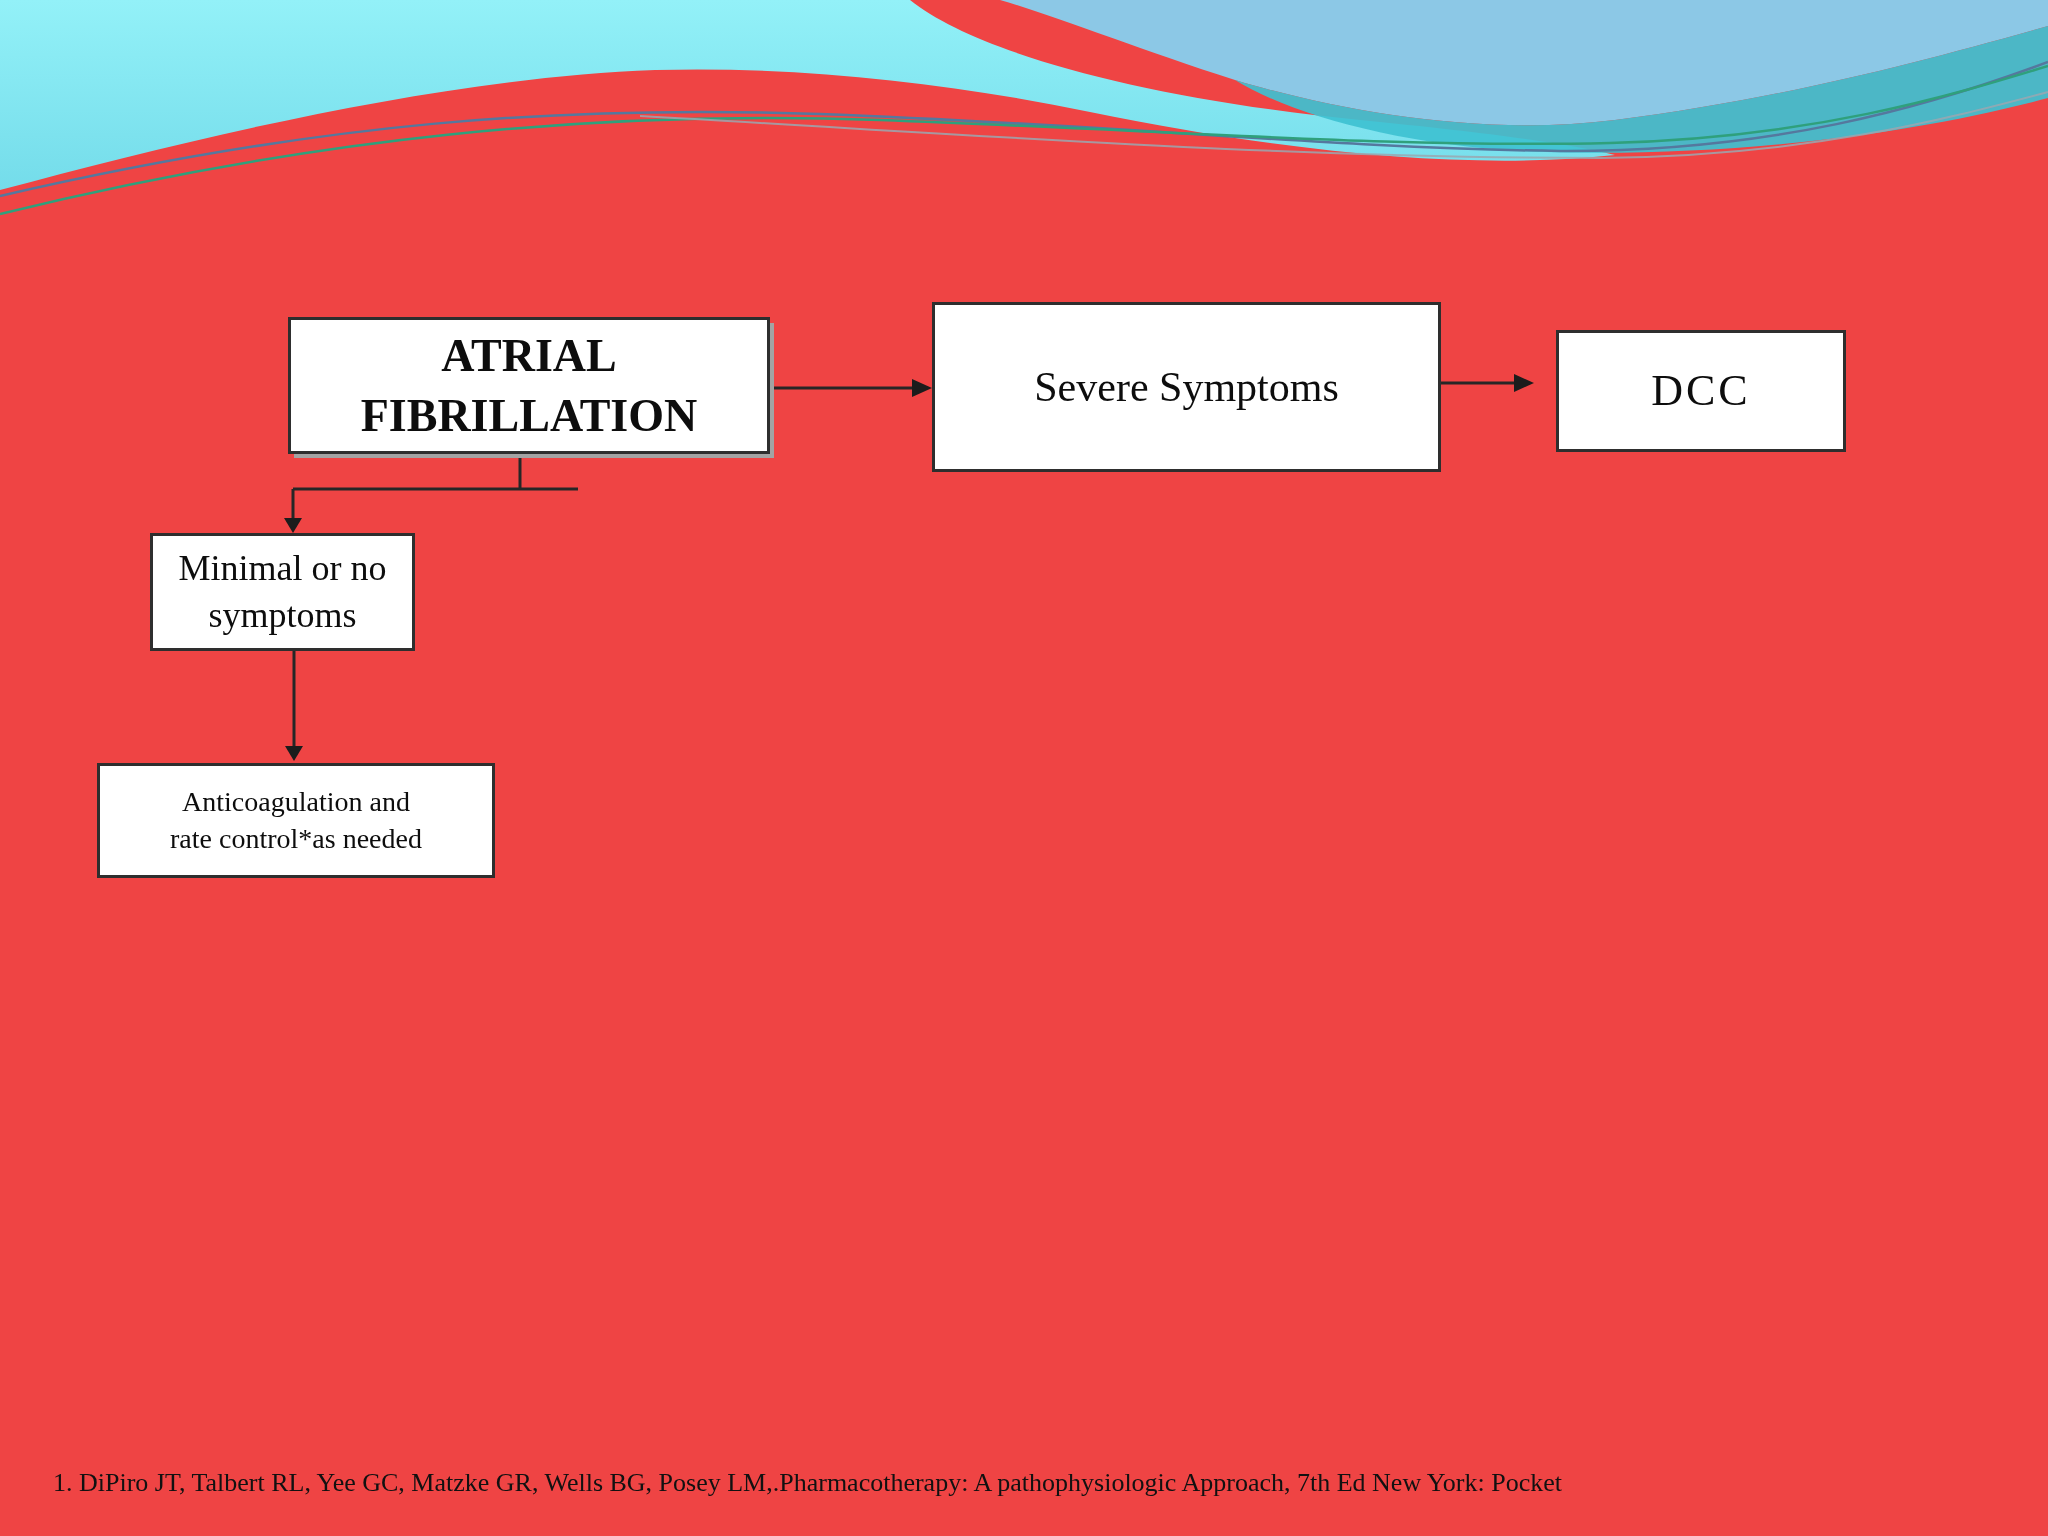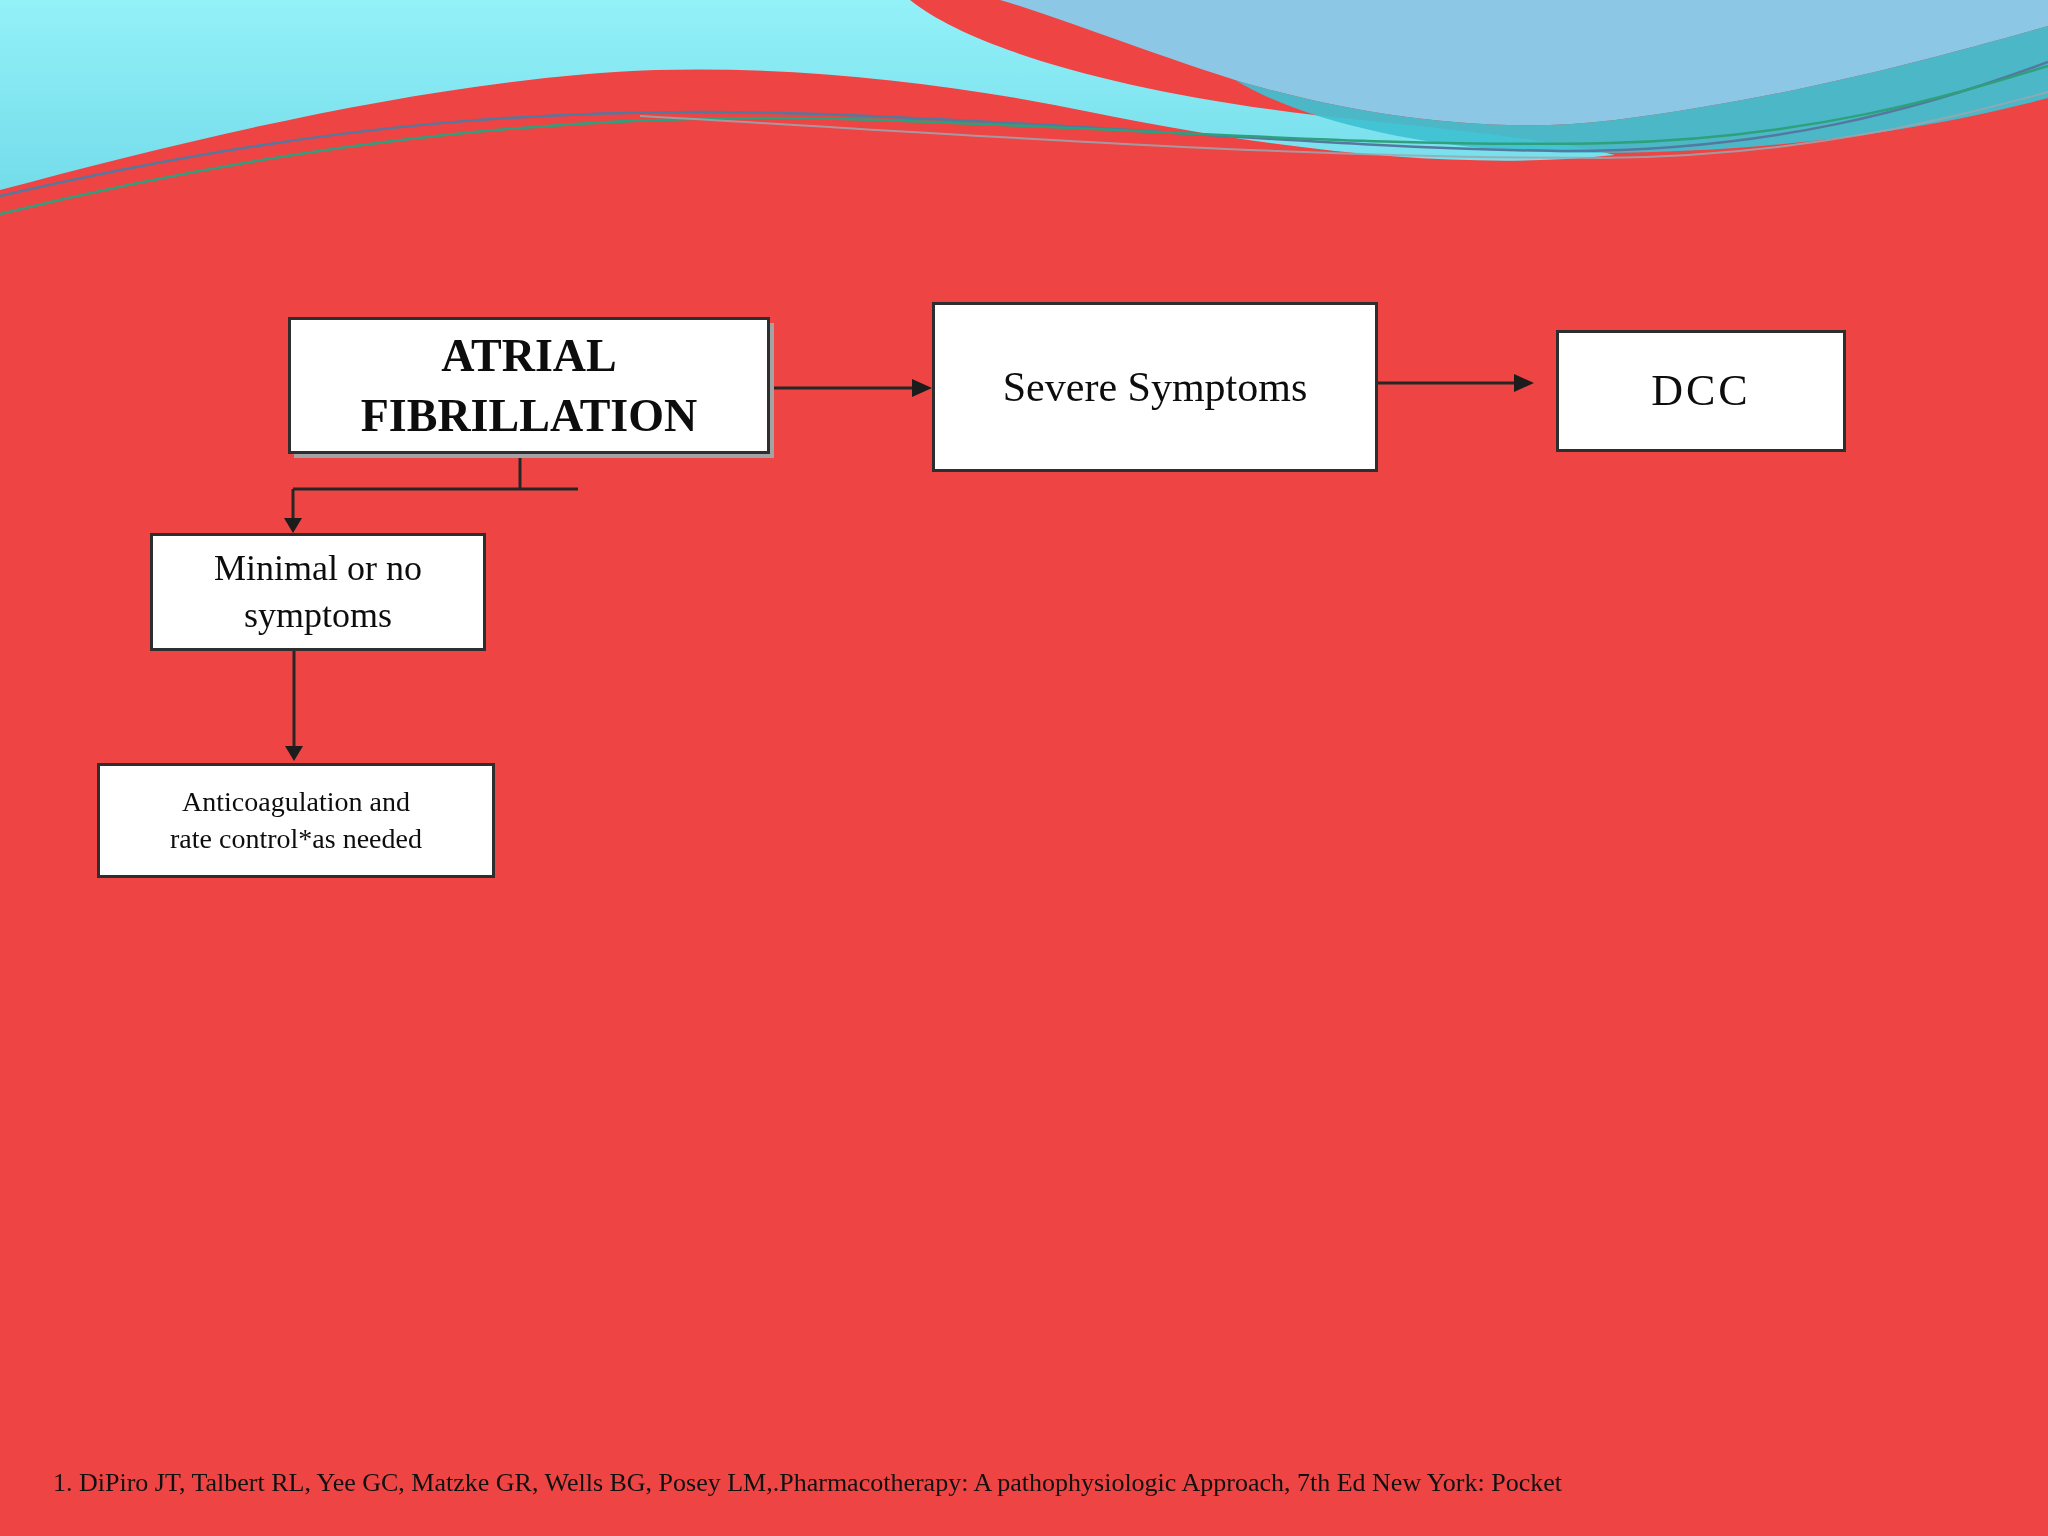--- a/index.html
+++ b/index.html
@@ -36,29 +36,29 @@
     color: #0d0d0d;
     box-sizing: border-box;
   }
   .node .label { white-space: pre-line; line-height: 1.3; }
   .node-af {
     left: 288px; top: 317px; width: 482px; height: 137px;
     font-size: 46px; font-weight: bold;
     box-shadow: 5px 5px 0 -1px #a3a3a3;
   }
   .node-severe {
-    left: 932px; top: 302px; width: 446px; height: 170px;
+    left: 932px; top: 302px; width: 509px; height: 170px;
     font-size: 42px;
   }
   .node-dcc {
     left: 1556px; top: 330px; width: 290px; height: 122px;
     font-size: 44px; letter-spacing: 3px;
   }
   .node-minimal {
-    left: 150px; top: 533px; width: 336px; height: 118px;
+    left: 150px; top: 533px; width: 265px; height: 118px;
     font-size: 36px;
   }
   .node-anticoag {
     left: 97px; top: 763px; width: 398px; height: 115px;
     font-size: 28px;
   }
   .citation {
     position: absolute;
     left: 53px; top: 1466px;
     width: 1700px;

